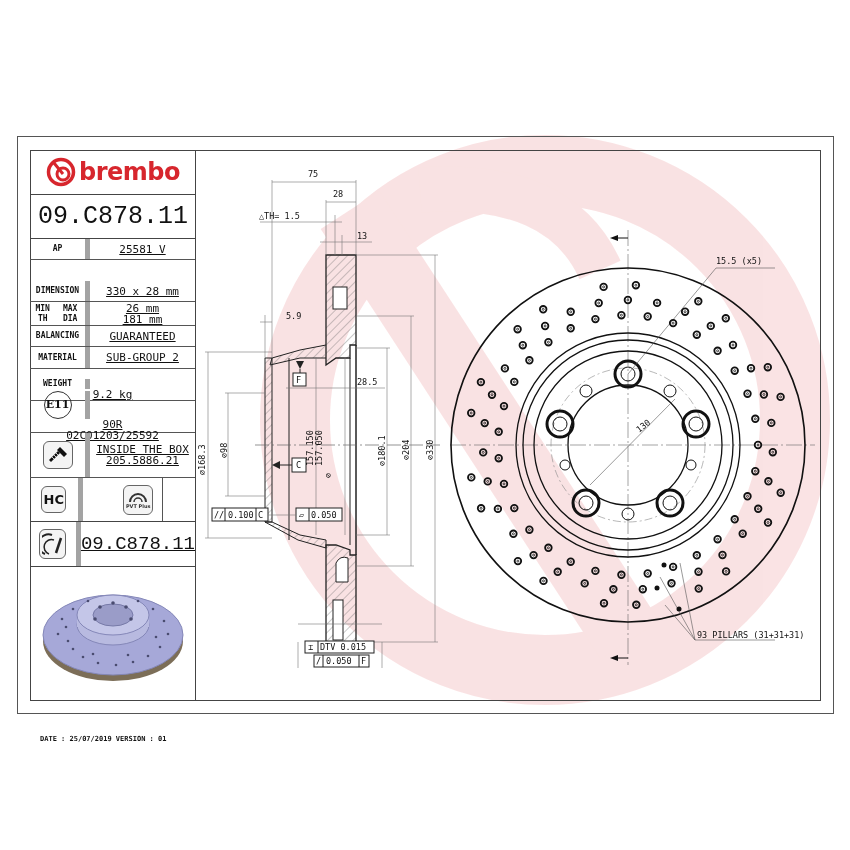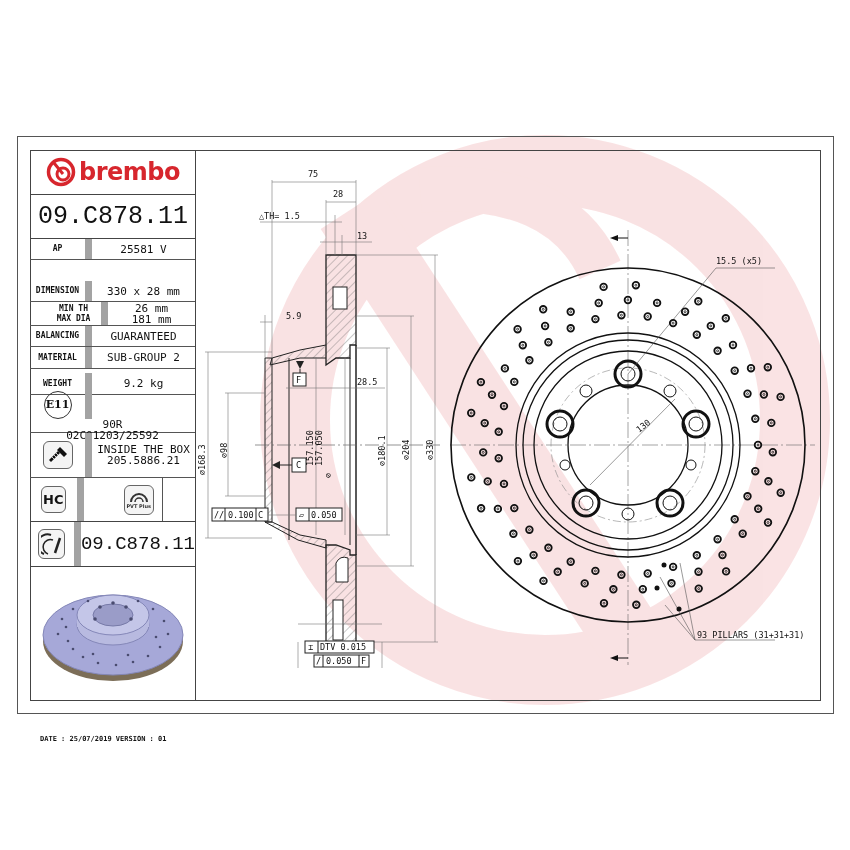--- a/index.html
+++ b/index.html
@@ -3,22 +3,22 @@
 <meta charset="utf-8">
 <style>
   html, body { margin:0; padding:0; background:#ffffff; }
   body { width:850px; height:850px; position:relative; overflow:hidden; font-family:"Liberation Sans", sans-serif; }
   .sheet { position:absolute; left:0; top:0; width:850px; height:850px; }
   .outer-frame { position:absolute; left:17px; top:136px; width:817px; height:578px; border:1px solid #555; box-sizing:border-box; }
   .inner-frame { position:absolute; left:30px; top:150px; width:791px; height:551px; border:1.5px solid #444; box-sizing:border-box; }
   .info-col { position:absolute; left:30px; top:150px; width:166px; height:551px; border-right:1.5px solid #444; box-sizing:border-box; }
   .cell { position:absolute; left:0; width:166px; box-sizing:border-box; border-bottom:1px solid #444; display:flex; align-items:center; justify-content:center; }
   .row { position:absolute; left:0; width:165px; box-sizing:border-box; border-bottom:1px solid #555; display:flex; }
-  .row .lbl { width:55px; border-right:7px solid #a3a3a3; display:flex; align-items:center; justify-content:center; font-family:"DejaVu Sans Mono", monospace; font-weight:bold; font-size:8px; color:#111; text-align:center; line-height:10px; }
-  .row .val { flex:1; display:flex; flex-direction:column; align-items:center; justify-content:center; font-family:"DejaVu Sans Mono", monospace; font-size:11px; color:#111; line-height:11px; text-align:right; }
+  .row .lbl { width:55px; border-right:5px solid #a3a3a3; display:flex; align-items:center; justify-content:center; font-family:"DejaVu Sans Mono", monospace; font-weight:bold; font-size:8px; color:#111; text-align:center; line-height:10px; }
+  .row .val { flex:1; display:flex; flex-direction:column; align-items:center; justify-content:center; font-family:"DejaVu Sans Mono", monospace; font-size:11px; color:#111; line-height:11px; text-align:right;text-decoration:underline; }
   .part-big { font-family:"Liberation Mono", monospace; font-size:25px; color:#111; letter-spacing:0px; }
   .logo-wrap { display:flex; align-items:center; gap:3px; }
   .logo-text { font-family:"DejaVu Sans", sans-serif; font-weight:bold; font-size:24px; color:#d7262d; letter-spacing:-0.5px; }
   .date-line { position:absolute; left:40px; top:703px; font-family:"DejaVu Sans Mono", monospace; font-weight:bold; font-size:7px; color:#111;margin-top:32px; }
   .drawing { position:absolute; left:0; top:0; width:850px; height:850px; }
   .t { font-family:"DejaVu Sans Mono", monospace; font-size:8.5px; fill:#111; }
   .icon-box { width:30px; height:28px; border:1.5px solid #666; border-radius:6px; box-sizing:border-box; display:flex; align-items:center; justify-content:center; background:#f4f4f4; }
 </style>
 </head>
 <body>
@@ -391,38 +391,38 @@
 
     <div class="row" style="top:89px;height:21px;">
       <div class="lbl">AP</div>
       <div class="val">25581  V</div>
     </div>
     <div class="row" style="top:131px;height:21px;">
       <div class="lbl">DIMENSION</div>
       <div class="val">330  x  28  mm</div>
     </div>
     <div class="row" style="top:152px;height:24px;">
-      <div class="lbl" style="flex-direction:column;padding-left:16px;">
+      <div class="lbl" style="flex-direction:row;">
         <span>MIN TH</span>
         <span>MAX DIA</span>
       </div>
       <div class="val">
         <span>26  mm</span>
         <span>181  mm</span>
       </div>
     </div>
     <div class="row" style="top:176px;height:21px;">
       <div class="lbl">BALANCING</div>
       <div class="val">GUARANTEED</div>
     </div>
     <div class="row" style="top:197px;height:22px;">
       <div class="lbl">MATERIAL</div>
       <div class="val">SUB-GROUP 2</div>
     </div>
-    <div class="row" style="top:223px;height:22px;">
+    <div class="row" style="top:229px;height:22px;flex-direction:column;">
       <div class="lbl">WEIGHT</div>
       <div class="val">9.2  kg</div>
     </div>
 
     <div class="row" style="top:241px;height:42px;flex-direction:column;">
       <div class="lbl">
         <div style="width:26px;height:26px;border:1.5px solid #333;border-radius:50%;display:flex;align-items:center;justify-content:center;font-family:'DejaVu Serif',serif;font-weight:bold;font-size:11px;">
           <span>E11</span>
         </div>
       </div>

